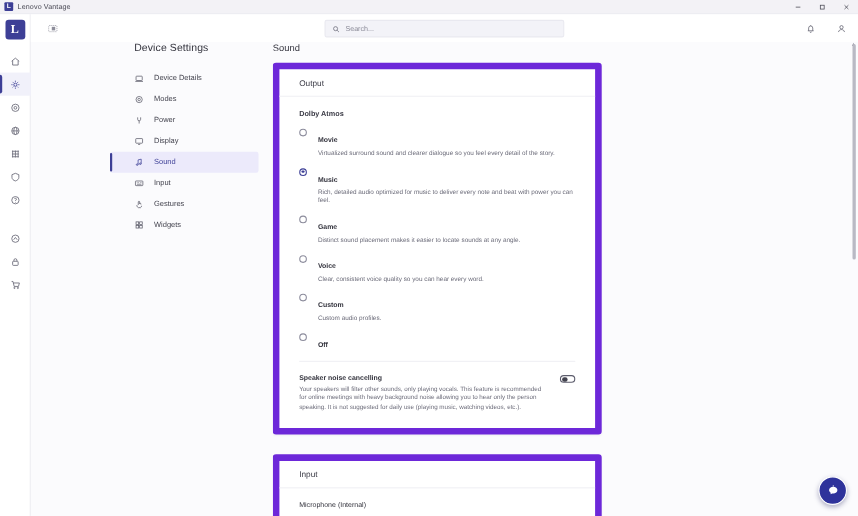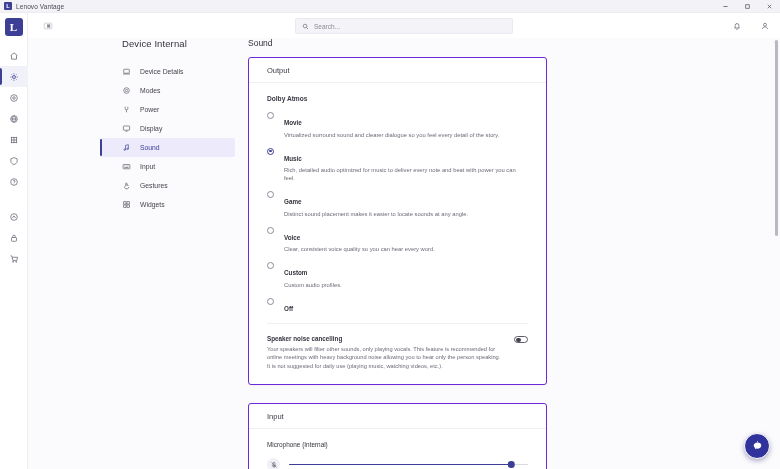--- a/index.html
+++ b/index.html
@@ -92,21 +92,21 @@
   .nav-item.active .nico { stroke: #3d3f96; }
   .nav-item.active .nav-label { color: #3d3f96; }
 
   
   .main {
     position: absolute; top: 38px; left: 248px; width: 525px; height: 431px;
     overflow: hidden;
   }
   .section-title { font-size: 8.5px; color: #33333d; margin-bottom: 9px; }
   .card {
-    width: 299px; background: #ffffff; border: 1px solid #6d28d9;
+    width: 299px; background: #ffffff; border: 6px solid #6d28d9;
     border-radius: 3px; margin-bottom: 18px;
     box-shadow: 0 1px 2px rgba(30,30,60,.04);
   }
   .card-head {
     height: 25px; display: flex; align-items: center; padding: 0 18px;
     border-bottom: 1px solid #f0f0f4;
   }
   .card-head-text { font-size: 7.5px; color: #3a3a45; }
   .card-body { padding: 12px 18px 14px 18px; }
   .group-title { font-size: 6.6px; color: #3a3a45; font-weight: bold; margin-bottom: 9px; }
@@ -292,21 +292,21 @@
       <div class="tbi">
         <svg viewBox="0 0 16 16" width="10" height="10">
             <circle cx="8" cy="6" r="2.4" fill="none" stroke="#5e5e6d" stroke-width="1.1"></circle>
             <path d="M3.6 13c.6-2.4 2.3-3.6 4.4-3.6s3.8 1.2 4.4 3.6" fill="none" stroke="#5e5e6d" stroke-width="1.1"></path>
           </svg>
       </div>
     </div>
   </div>
 
   <div class="navcol">
-    <div class="nav-title">Device Internal</div>
+    <div class="nav-title">Device Settings</div>
 
     <div class="nav-item">
       <svg viewBox="0 0 16 16">
           <rect class="nico" x="3" y="4" width="10" height="7" rx="1"></rect>
           <path class="nico" d="M1.8 12.5h12.4"></path>
         </svg>
       <span class="nav-label">Device Details</span>
     </div>
 
     <div class="nav-item">

